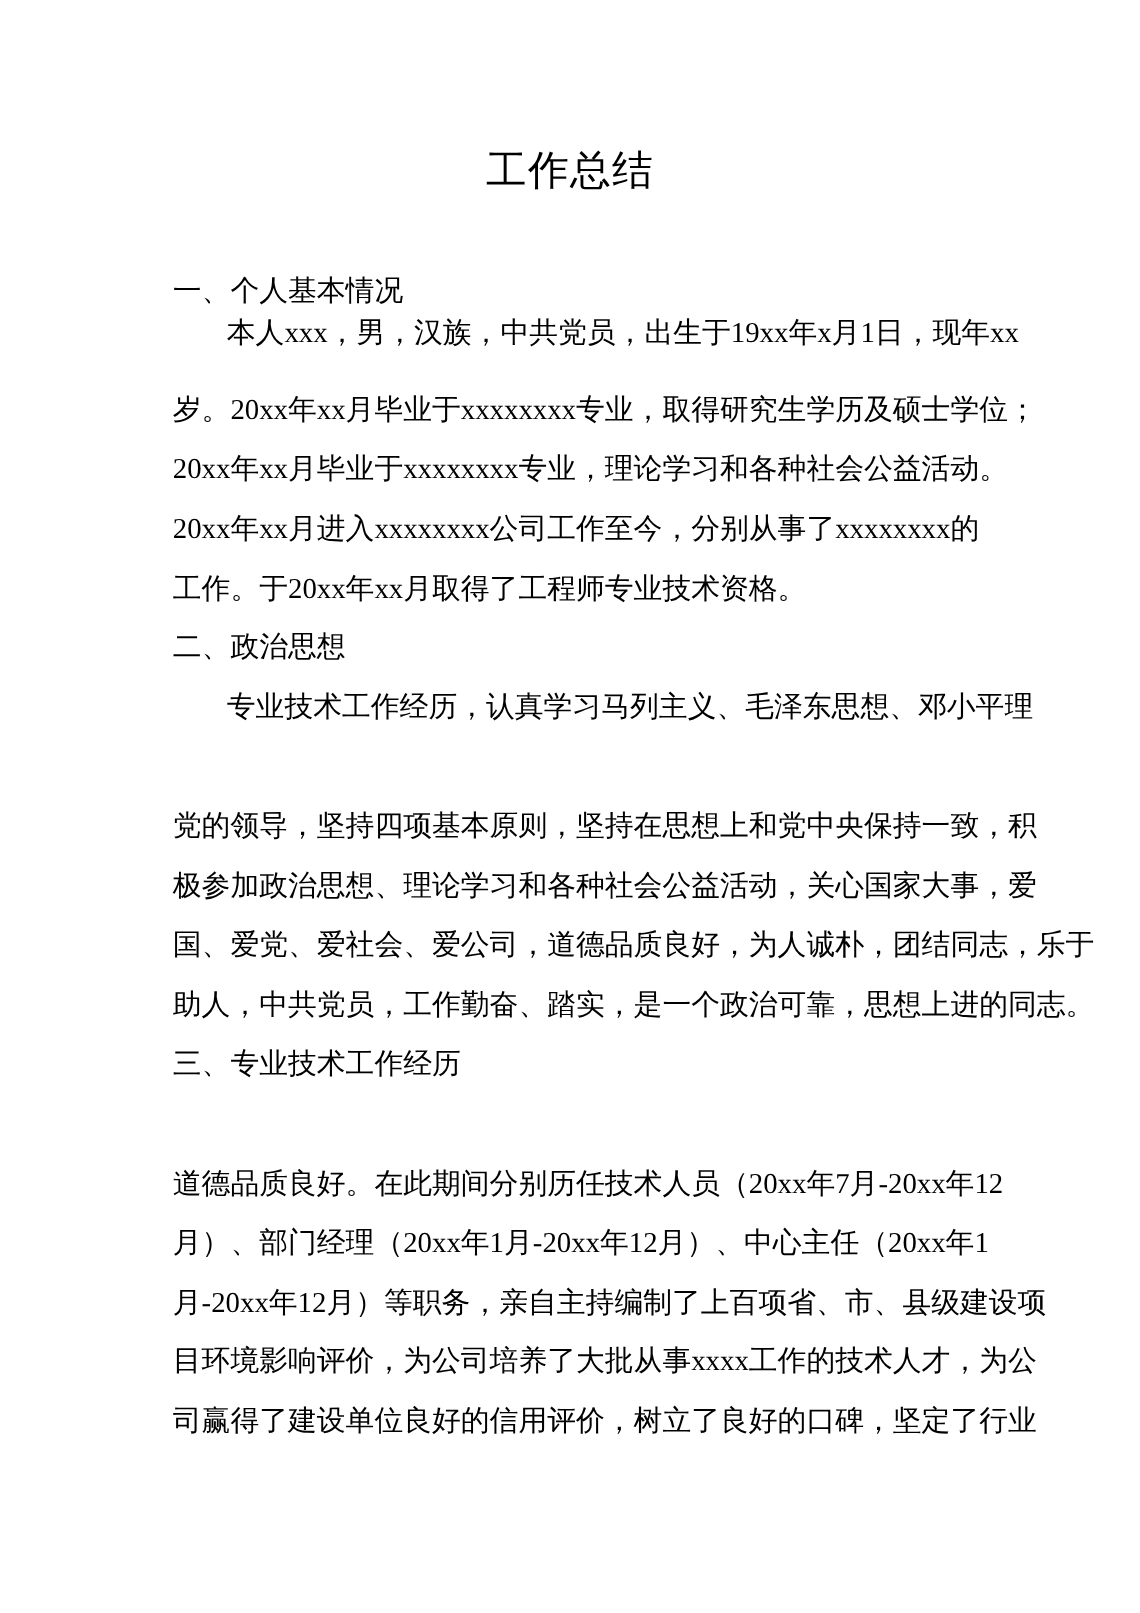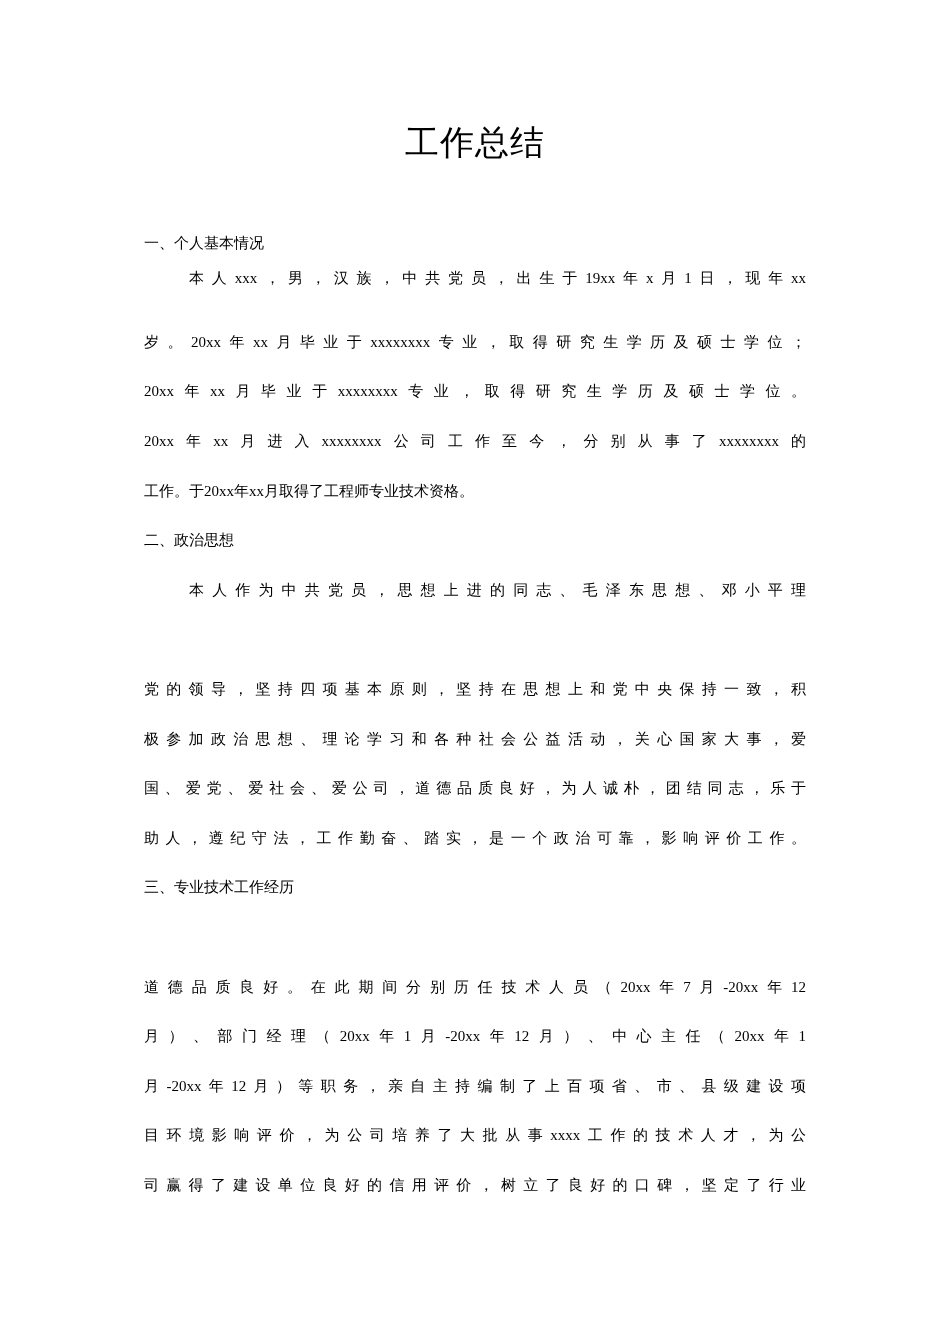--- a/index.html
+++ b/index.html
@@ -1,45 +1,45 @@
 <!DOCTYPE html>
 <html><head>
 <meta charset="utf-8">
 <style>
   html, body { margin:0; padding:0; background:#ffffff; }
   body { width:950px; height:1344px; overflow:hidden; position:relative;
          font-family:"Liberation Serif","DejaVu Serif",serif; color:#000; }
   .page { position:absolute; left:0; top:0; width:950px; height:1344px; background:#fff; }
   .title { position:absolute; left:0; width:950px; top:120px; text-align:center;
            font-family:"DejaVu Sans", sans-serif; font-size:34px; line-height:44px; letter-spacing:1px; }
-  .line { position:absolute; left:144px; width:662px; font-size:15px; line-height:30px;
+  .line { position:absolute; left:144px; width:662px; font-size:24px; line-height:30px;
           white-space:nowrap; text-align:justify; text-align-last:justify; }
   .line.last { text-align-last:left; }
   .line.indent { left:189px; width:617px; }
   .heading { text-align-last:left; }
 </style>
 </head>
 <body>
 
 <div class="page">
   <div class="title">工作总结</div>
 
   <div class="line heading" style="top:228px">一、个人基本情况</div>
   <div class="line indent" style="top:263px">本人xxx，男，汉族，中共党员，出生于19xx年x月1日，现年xx</div>
   <div class="line" style="top:327px">岁。20xx年xx月毕业于xxxxxxxx专业，取得研究生学历及硕士学位；</div>
-  <div class="line" style="top:376px">20xx年xx月毕业于xxxxxxxx专业，取得研究生学历及硕士学位。</div>
+  <div class="line" style="top:376px">20xx年xx月毕业于xxxxxxxx专业，理论学习和各种社会公益活动。</div>
   <div class="line" style="top:426px">20xx年xx月进入xxxxxxxx公司工作至今，分别从事了xxxxxxxx的</div>
   <div class="line last" style="top:476px">工作。于20xx年xx月取得了工程师专业技术资格。</div>
 
   <div class="line heading" style="top:525px">二、政治思想</div>
-  <div class="line indent" style="top:575px">本人作为中共党员，思想上进的同志、毛泽东思想、邓小平理</div>
+  <div class="line indent" style="top:575px">专业技术工作经历，认真学习马列主义、毛泽东思想、邓小平理</div>
   <div class="line" style="top:674px">党的领导，坚持四项基本原则，坚持在思想上和党中央保持一致，积</div>
   <div class="line" style="top:773px">国、爱党、爱社会、爱公司，道德品质良好，为人诚朴，团结同志，乐于</div>
   <div class="line" style="top:724px">极参加政治思想、理论学习和各种社会公益活动，关心国家大事，爱</div>
-  <div class="line" style="top:823px">助人，遵纪守法，工作勤奋、踏实，是一个政治可靠，影响评价工作。</div>
+  <div class="line" style="top:823px">助人，中共党员，工作勤奋、踏实，是一个政治可靠，思想上进的同志。</div>
 
   <div class="line heading" style="top:872px">三、专业技术工作经历</div>
   <div class="line" style="top:972px">道德品质良好。在此期间分别历任技术人员（20xx年7月-20xx年12</div>
   <div class="line" style="top:1021px">月）、部门经理（20xx年1月-20xx年12月）、中心主任（20xx年1</div>
   <div class="line" style="top:1071px">月-20xx年12月）等职务，亲自主持编制了上百项省、市、县级建设项</div>
   <div class="line" style="top:1120px">目环境影响评价，为公司培养了大批从事xxxx工作的技术人才，为公</div>
   <div class="line" style="top:1170px">司赢得了建设单位良好的信用评价，树立了良好的口碑，坚定了行业</div>
 </div>
 
 </body></html>

